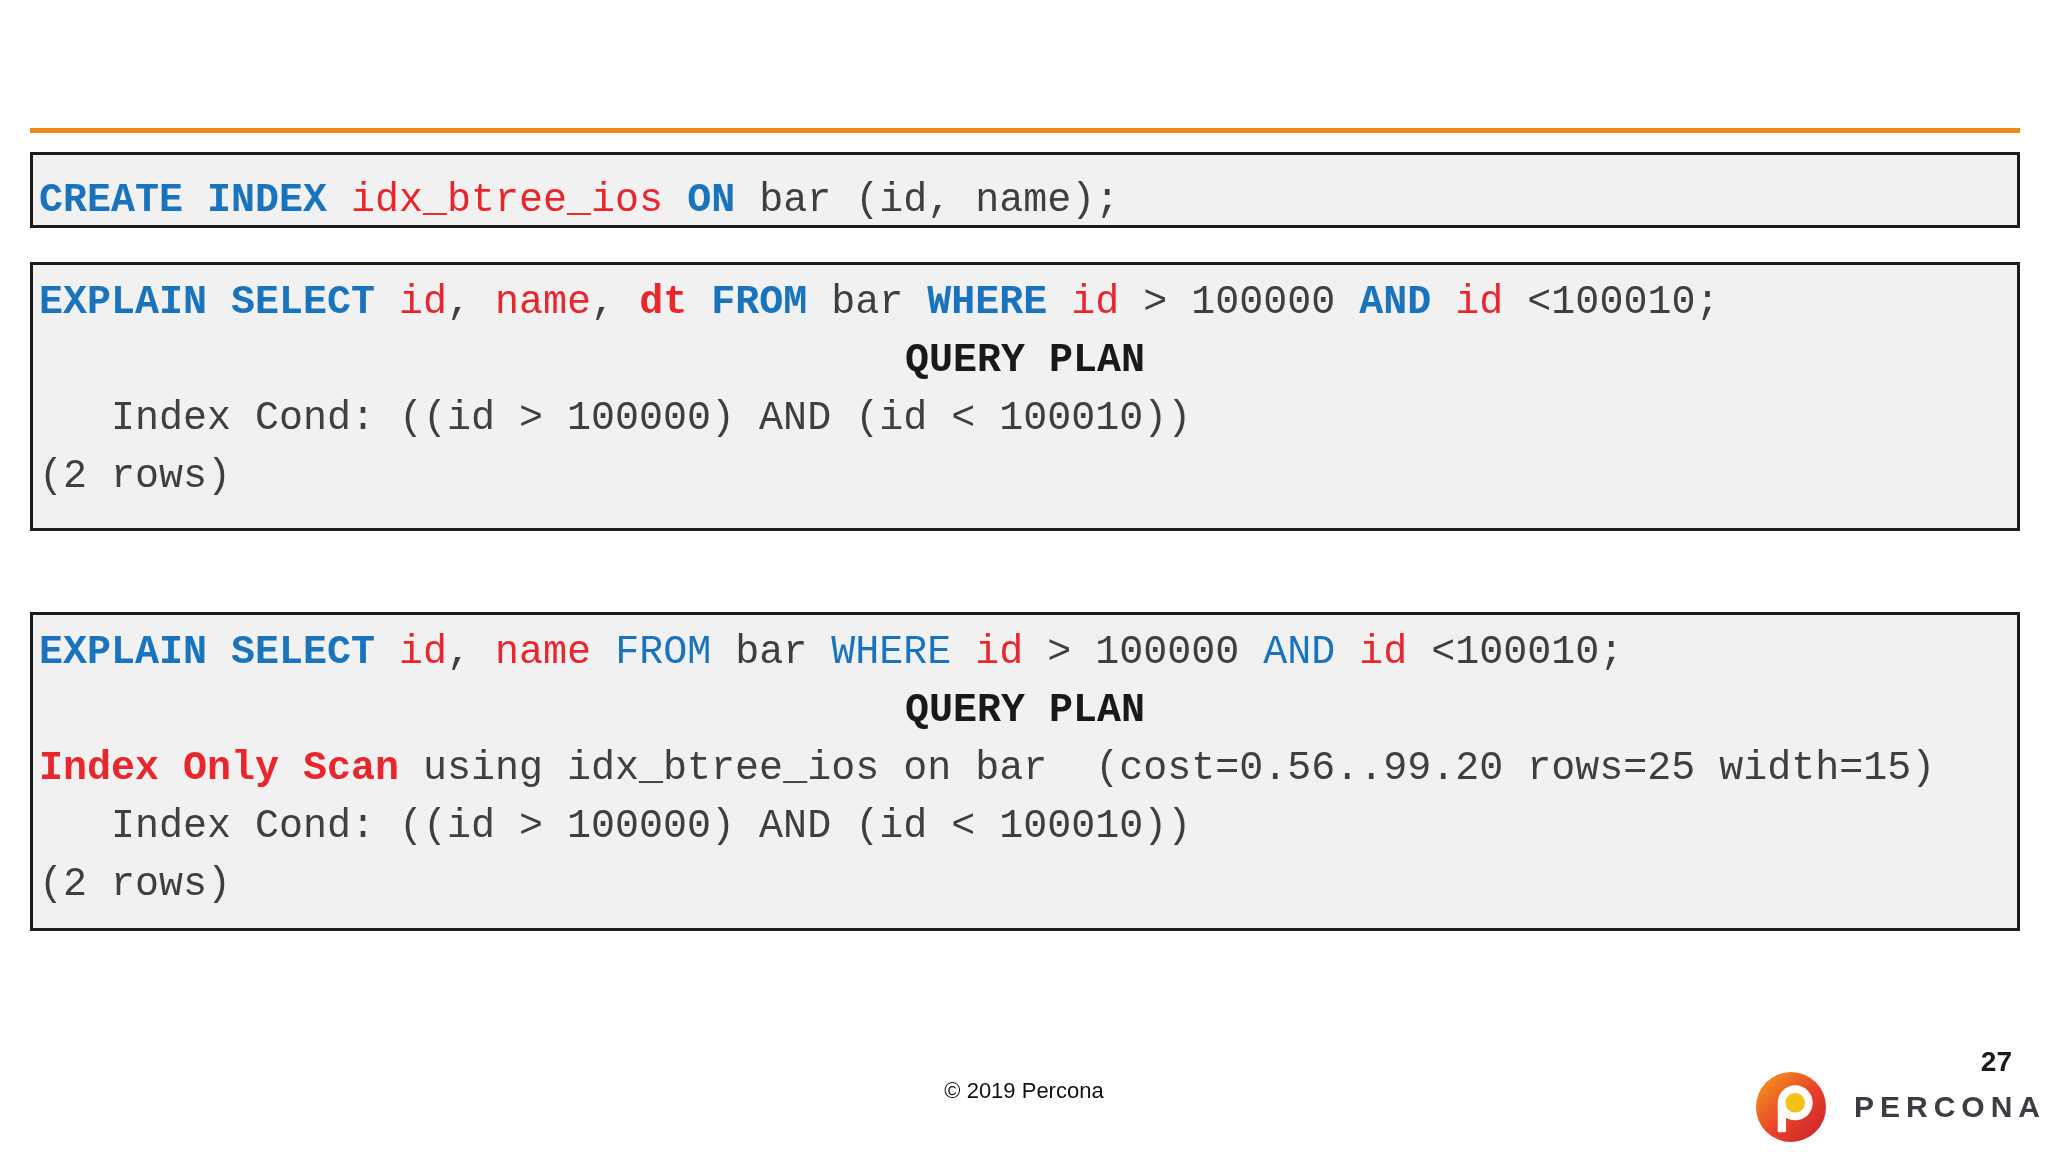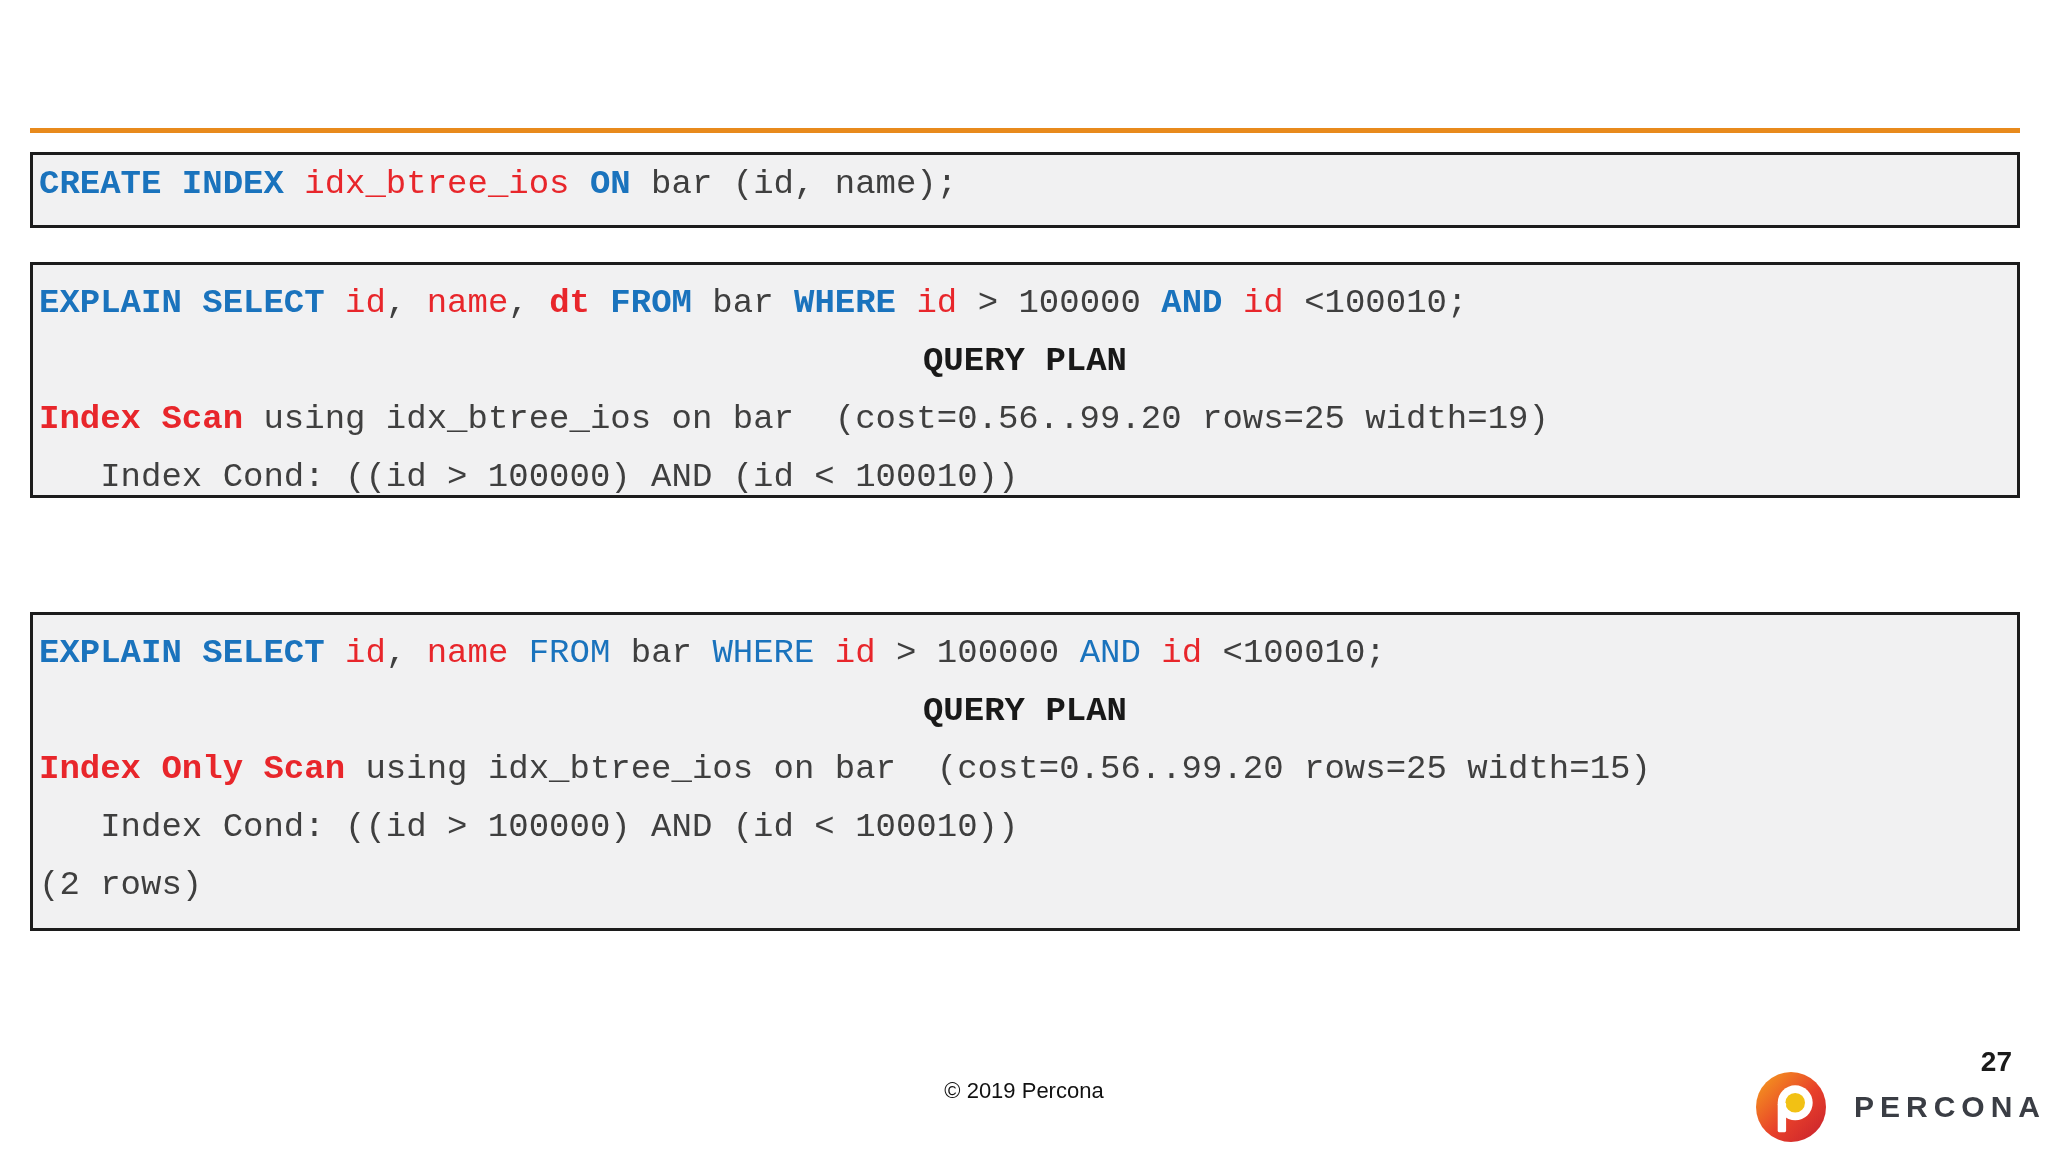--- a/index.html
+++ b/index.html
@@ -30,28 +30,28 @@
     background: var(--accent-orange, #e88a1c);
   }
   .codebox {
     position: absolute;
     left: 30px;
     right: 28px;
     box-sizing: border-box;
     background: var(--box-bg, #f1f1f2);
     border: 3px solid var(--box-border, #1c1c1c);
     font-family: "Liberation Mono", "DejaVu Sans Mono", monospace;
-    font-size: 34px;
+    font-size: 40px;
     line-height: 58px;
     color: var(--code-text, #3f3f3f);
-    padding: 0 6px;
+    padding: 17px 6px;
     overflow: hidden;
   }
   .codebox.box-1 { top: 152px; height: 76px; }
-  .codebox.box-2 { top: 262px; height: 236px; padding-top: 9px; }
+  .codebox.box-2 { top: 262px; height: 269px; padding-top: 9px; }
   .codebox.box-3 { top: 612px; height: 319px; padding-top: 9px; }
   .code-line { white-space: pre; }
   .code-line.center { text-align: center; }
   .kw-b  { color: var(--keyword-blue, #1a73bd); font-weight: bold; }
   .kw-l  { color: var(--keyword-blue, #1a73bd); }
   .id-r  { color: var(--identifier-red, #e8262b); }
   .id-rb { color: var(--identifier-red, #e8262b); font-weight: bold; }
   .tx    { color: var(--code-text, #3f3f3f); }
   .hd    { color: #191919; font-weight: bold; }
   .copyright {
@@ -96,21 +96,20 @@
 
   <div class="title-rule"></div>
 
   <div class="codebox box-1">
       <div class="code-line"><span class="kw-b">CREATE INDEX </span><span class="id-r">idx_btree_ios</span><span class="tx"> </span><span class="kw-b">ON</span><span class="tx"> bar (id, name);</span></div>
     </div>
 
   <div class="codebox box-2">
       <div class="code-line"><span class="kw-b">EXPLAIN SELECT </span><span class="id-r">id</span><span class="tx">, </span><span class="id-r">name</span><span class="tx">, </span><span class="id-rb">dt</span><span class="tx"> </span><span class="kw-b">FROM</span><span class="tx"> bar </span><span class="kw-b">WHERE</span><span class="tx"> </span><span class="id-r">id</span><span class="tx"> &gt; 100000 </span><span class="kw-b">AND</span><span class="tx"> </span><span class="id-r">id</span><span class="tx"> &lt;100010;</span></div>
       <div class="code-line center"><span class="hd">QUERY PLAN</span></div>
-      <div class="code-line"><span class="id-rb">Index Scan</span><span class="tx"> using idx_btree_ios on bar  (cost=0.56..99.20 rows=25 width=19)</span></div>
       <div class="code-line"><span class="tx">   Index Cond: ((id &gt; 100000) AND (id &lt; 100010))</span></div>
       <div class="code-line"><span class="tx">(2 rows)</span></div>
     </div>
 
   <div class="codebox box-3">
       <div class="code-line"><span class="kw-b">EXPLAIN SELECT </span><span class="id-r">id</span><span class="tx">, </span><span class="id-r">name</span><span class="tx"> </span><span class="kw-l">FROM</span><span class="tx"> bar </span><span class="kw-l">WHERE</span><span class="tx"> </span><span class="id-r">id</span><span class="tx"> &gt; 100000 </span><span class="kw-l">AND</span><span class="tx"> </span><span class="id-r">id</span><span class="tx"> &lt;100010;</span></div>
       <div class="code-line center"><span class="hd">QUERY PLAN</span></div>
       <div class="code-line"><span class="id-rb">Index Only Scan</span><span class="tx"> using idx_btree_ios on bar  (cost=0.56..99.20 rows=25 width=15)</span></div>
       <div class="code-line"><span class="tx">   Index Cond: ((id &gt; 100000) AND (id &lt; 100010))</span></div>
       <div class="code-line"><span class="tx">(2 rows)</span></div>

